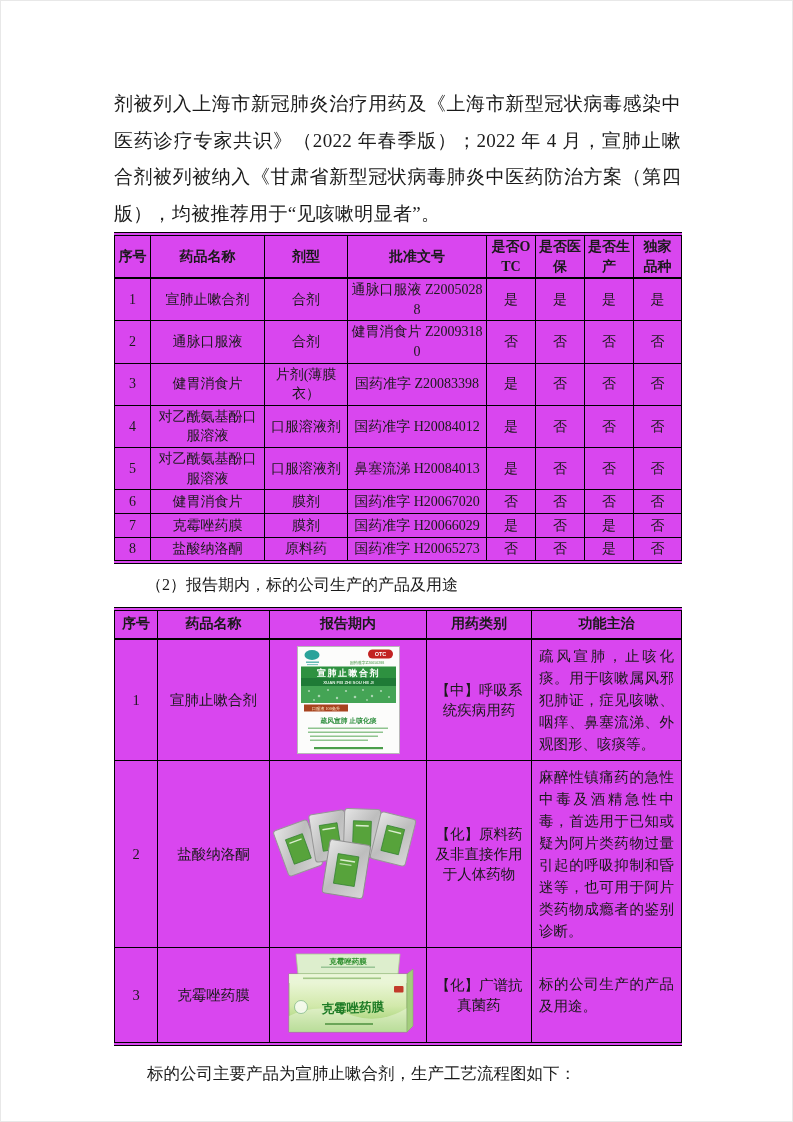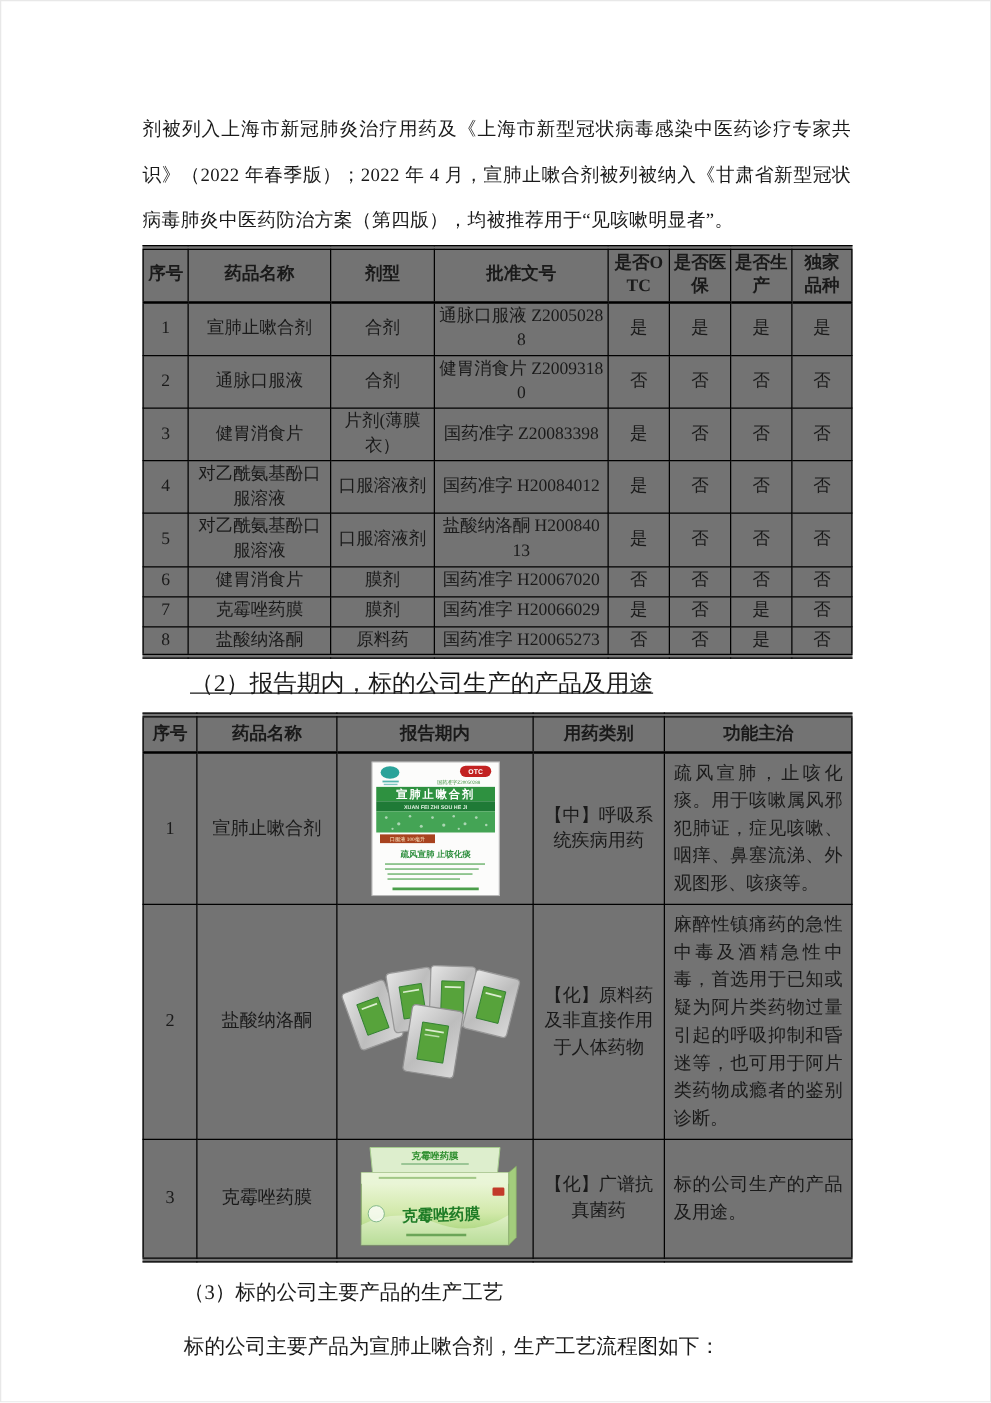--- a/index.html
+++ b/index.html
@@ -15,61 +15,60 @@
     position: absolute; inset: 0;
     background: #ffffff;
     border: 1px solid #e8e8e8;
   }
   .content {
     position: absolute;
     left: 113px; top: 85px;
     width: 567px;
   }
   .para {
-    font-size: 15px;
+    font-size: 19px;
     line-height: 36.5px;
     text-align: justify;
     letter-spacing: 0.3px;
   }
   .indent { text-indent: 2em; }
 
   
   table {
     width: 100%;
     border-collapse: collapse;
     table-layout: fixed;
     border-left: 1px solid #000;
     border-right: 1px solid #000;
     border-top: 4px double #000;
     border-bottom: 4px double #000;
-    background: #737373;
+    background: #d946ef;
   }
   th, td {
     border: 1px solid #000;
     text-align: center;
     vertical-align: middle;
     font-size: 14px;
     line-height: 1.4;
     padding: 1px 3px;
     word-break: break-all;
   }
   thead th { font-weight: bold; border-bottom: 2px solid #000; }
 
   .t1 { margin-top: 0px; }
   .t1 thead tr { height: 44px; }
   .t1 .r-s  { height: 25px; }
   .t1 .r-m  { height: 37px; }
   .t1 .r-xs { height: 24px; }
 
   .heading {
-    font-size: 19px;
+    font-size: 16px;
     line-height: 30px;
     margin-top: 6px;
     margin-bottom: 7px;
-    text-decoration: underline;
   }
 
   .t2 thead tr { height: 30px; }
   .t2 .row1 { height: 112px; }
   .t2 .row2 { height: 111px; }
   .t2 .row3 { height: 96px; }
   .t2 td { font-size: 14.5px; }
   .t2 .t2-func {
     text-align: justify;
     padding: 5px 7px;
@@ -150,21 +149,21 @@
           <td>国药准字 H20084012</td>
           <td>是</td>
           <td>否</td>
           <td>否</td>
           <td>否</td>
         </tr>
         <tr class="r-m">
           <td>5</td>
           <td>对乙酰氨基酚口服溶液</td>
           <td>口服溶液剂</td>
-          <td>盐酸纳洛酮 H20084013</td>
+          <td>鼻塞流涕 H20084013</td>
           <td>是</td>
           <td>否</td>
           <td>否</td>
           <td>否</td>
         </tr>
         <tr class="r-xs">
           <td>6</td>
           <td>健胃消食片</td>
           <td>膜剂</td>
           <td>国药准字 H20067020</td>
@@ -333,17 +332,16 @@
               <rect x="52" y="73" width="48" height="2" fill="#5a9a4a" opacity="0.85"></rect>
               <polygon points="134,24 140,19 140,76 134,82" fill="#a3cd7c" stroke="#86a968" stroke-width="0.6"></polygon>
             </svg>
           </td>
           <td>【化】广谱抗真菌药</td>
           <td class="t2-func">标的公司生产的产品及用途。</td>
         </tr>
       </tbody>
     </table>
 
-    <div class="bottom-heading indent">（3）标的公司主要产品的生产工艺</div>
     <div class="bottom-para indent">标的公司主要产品为宣肺止嗽合剂，生产工艺流程图如下：</div>
 
   </div>
 </div>
 
 </body></html>

